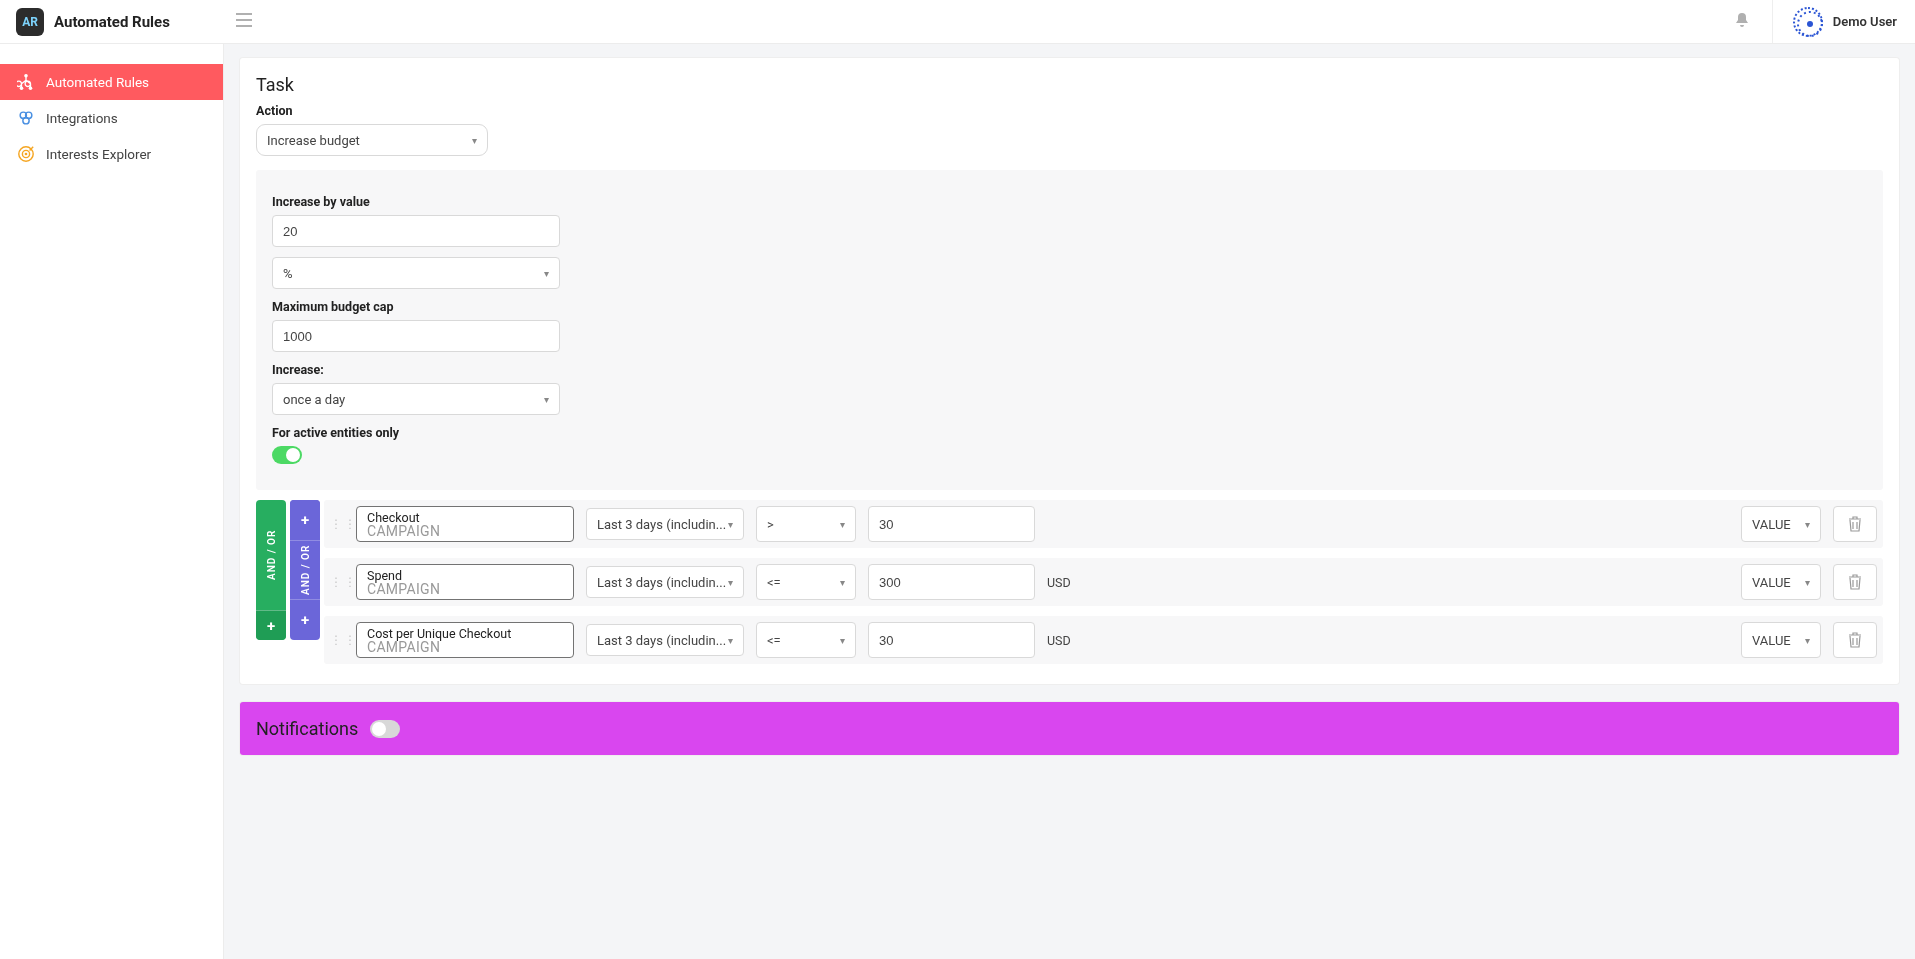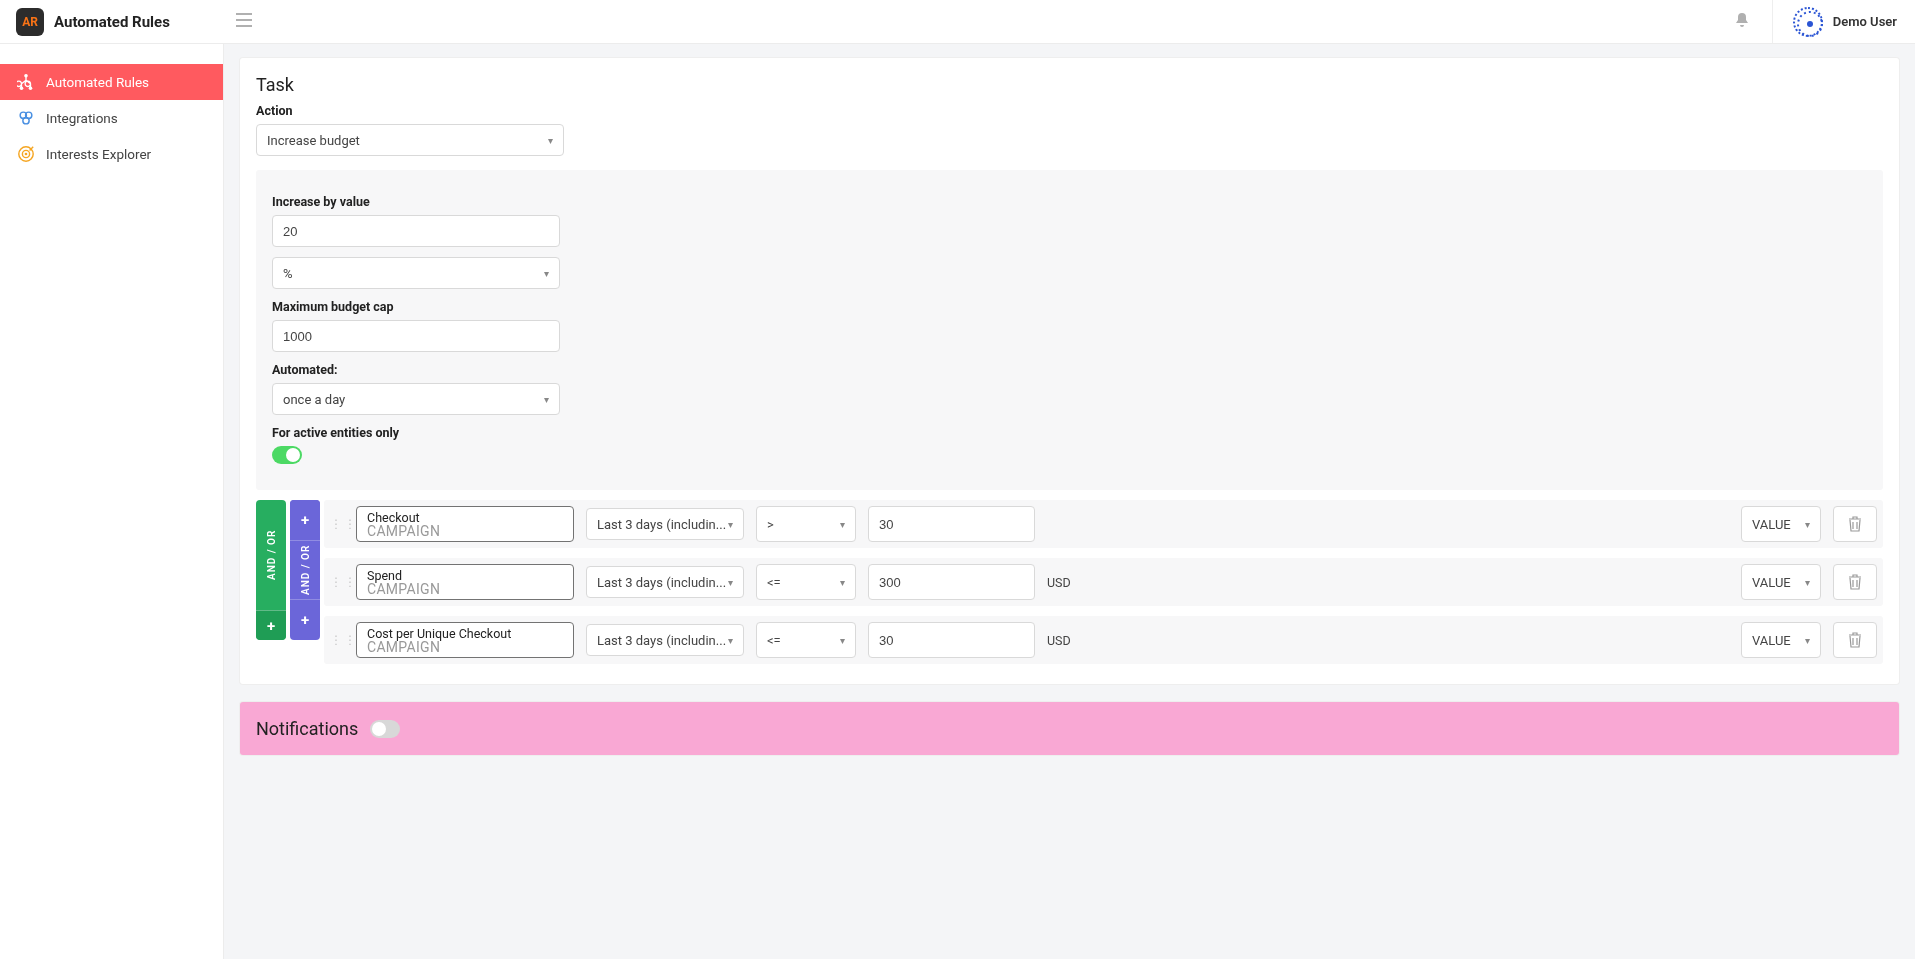--- a/index.html
+++ b/index.html
@@ -1,38 +1,38 @@
 <!DOCTYPE html>
 <html><head>
 <meta charset="utf-8">
 <style>
 * { box-sizing: border-box; margin: 0; padding: 0; }
 body { font-family: -apple-system, BlinkMacSystemFont, "Segoe UI", Roboto, Helvetica, Arial, sans-serif; font-size: 13px; color: #333; background: #f4f5f7; }
 .topbar { height: 44px; background: #fff; border-bottom: 1px solid #ececec; display: flex; align-items: center; padding: 0 18px 0 0; position: fixed; top:0; left:0; right:0; z-index: 10;}
 .topbar-left { width: 224px; display:flex; align-items:center; padding-left: 16px; }
-.logo-badge { width: 28px; height: 28px; background:#2c2c2c; color:#f97316; border-radius: 6px; display:flex; align-items:center; justify-content:center; font-weight:700; font-size:12px; }
+.logo-badge { width: 28px; height: 28px; background:#2c2c2c; color:#7dd3fc; border-radius: 6px; display:flex; align-items:center; justify-content:center; font-weight:700; font-size:12px; }
 .brand { font-weight: 700; font-size: 15px; margin-left: 10px; color:#222; }
 .menu-toggle { color:#aaa; margin-left: 12px; cursor:pointer; }
 .topbar-spacer { flex:1; }
 .bell { color:#b0b0b0; margin-right: 22px; }
 .user-box { display:flex; align-items:center; border-left:1px solid #eee; padding-left:20px; height:100%; }
 .user-avatar { width: 30px; height:30px; border-radius:50%; border: 2px dotted #2b55d4; margin-right:10px; position:relative; }
 .user-avatar::before, .user-avatar::after { content:""; position:absolute; background:#2b55d4; border-radius:50%; }
 .user-name { font-weight:600; font-size:13px; color:#333; }
 .sidebar { position:fixed; top:44px; left:0; bottom:0; width:224px; background:#fff; border-right:1px solid #ececec; padding-top:20px; }
 .sidebar-item { display:flex; align-items:center; height:36px; padding: 0 16px; font-size:13.5px; color:#444; cursor:pointer; }
 .sidebar-item.active { background:#ff5a5f; color:#fff; border-radius:0; }
 .sidebar-icon { width:20px; height:20px; margin-right:10px; display:flex; align-items:center; justify-content:center; }
 .main { margin-left:224px; margin-top:44px; padding: 14px 16px; }
 .card { background:#fff; border-radius:3px; padding: 16px 16px 20px 16px; margin-bottom: 18px; box-shadow: 0 0 0 1px #eee; }
 .section-title { font-size:18px; color:#222; margin-bottom: 8px; }
 .field-label { font-size:12.5px; font-weight:700; color:#222; margin: 8px 0 6px 0; display:block; }
 .select, .input { height: 32px; border:1px solid #d9d9d9; border-radius:4px; background:#fff; padding: 0 10px; font-size:13px; color:#444; display:flex; align-items:center; justify-content:space-between; }
 .select .chev { color:#888; font-size:10px; }
-.action-select { width:308px; }
+.action-select { width:232px;border-radius:9px; }
 .sub-panel { background:#f7f7f8; border-radius:3px; padding: 16px; margin-top:14px; }
 .sub-field { margin-bottom: 10px; }
 .input-270 { width:288px; }
 .toggle-sw { width: 30px; height:18px; border-radius:10px; position:relative; cursor:pointer; }
 .toggle-sw.on { background:#4cd964; }
 .toggle-sw.off { background:#d8d8d8; }
 .toggle-knob { position:absolute; top:2px; width:14px; height:14px; background:#fff; border-radius:50%; }
 .toggle-sw.on .toggle-knob { right:2px; }
 .toggle-sw.off .toggle-knob { left:2px; }
 .conditions-wrap { display:flex; margin-top:10px; }
@@ -53,21 +53,21 @@
 .metric-box { width: 218px; height:36px; border:1px solid #737373; border-radius:4px; background:#fff; padding: 3px 10px; display:flex; flex-direction:column; justify-content:center;}
 .metric-name { font-size:12.5px; color:#222; line-height:14px;}
 .metric-level { font-size:14px; color:#999; letter-spacing:0.3px; line-height:12px;}
 .time-sel { width:158px; height:32px; }
 .op-sel { width:100px; height:36px; }
 .val-input { width:167px; height:36px; }
 .suffix-txt { width: 50px; font-size:12.5px; color:#444; }
 .row-right { margin-left:auto; display:flex; align-items:center; gap:12px; }
 .value-sel { width:80px; height:36px; }
 .trash-btn { width:44px; height:36px; border:1px solid #d9d9d9; border-radius:4px; background:#fff; display:flex; align-items:center; justify-content:center; color:#888; cursor:pointer; }
-.notif-card { background:#f9a8d4; border-radius:3px; padding: 16px; box-shadow: 0 0 0 1px #eee;}
+.notif-card { background:#d946ef; border-radius:3px; padding: 16px; box-shadow: 0 0 0 1px #eee;}
 .notif-head { display:flex; align-items:center; gap:12px; }
 input.text-val { border:none; outline:none; height:100%; width:100%; font-size:13px; color:#444; background:transparent;}
 .sel-flex { display:flex; align-items:center; justify-content:space-between;}
 </style>
 </head>
 <body>
 
 <div class="topbar">
   <div class="topbar-left">
     <div class="logo-badge">AR</div>
@@ -153,21 +153,21 @@
           <span class="chev">▾</span>
         </div>
       </div>
       <div class="sub-field">
         <span class="field-label">Maximum budget cap</span>
         <div class="input input-270">
           <input class="text-val" value="1000" style="">
         </div>
       </div>
       <div class="sub-field">
-        <span class="field-label">Automated:</span>
+        <span class="field-label">Increase:</span>
         <div class="select input-270 sel-flex">
           <span>once a day</span>
           <span class="chev">▾</span>
         </div>
       </div>
       <div class="sub-field">
         <span class="field-label">For active entities only</span>
         <div class="toggle-sw on">
           <div class="toggle-knob"></div>
         </div>

